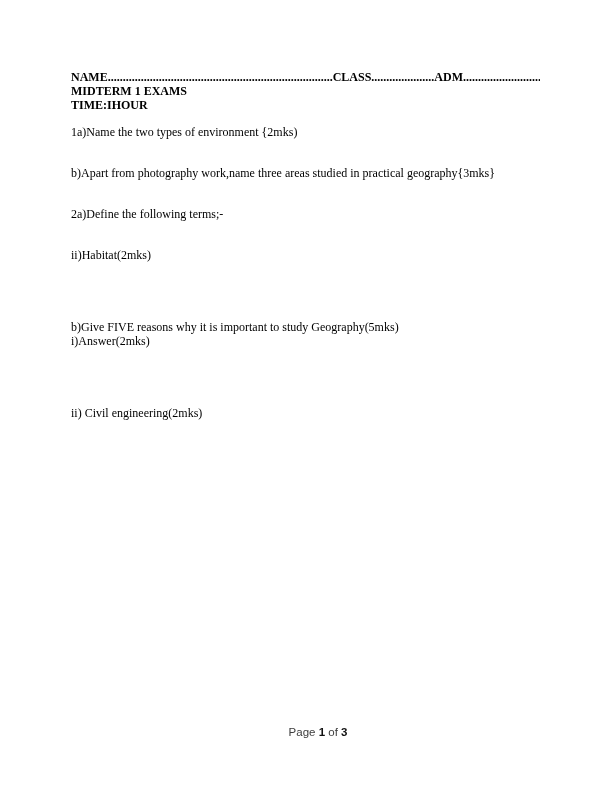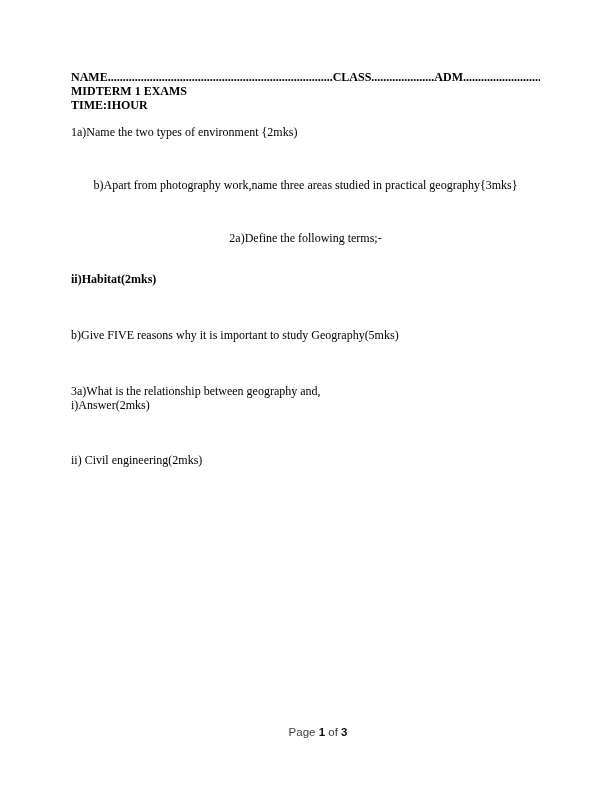--- a/index.html
+++ b/index.html
@@ -28,23 +28,23 @@
     white-space: pre;
   }
   .hdr {
     font-weight: bold;
   }
   .dotline {
     overflow: hidden;
     width: 469px;
   }
   .gap1 { margin-top: 13.8px; font-family: Liberation Serif, serif; }
-  .gap2 { margin-top: 27.6px; font-weight: bold; }
-  .gap3 { margin-top: 42px; }
-  .gap4 { margin-top: 39px; text-align: center; }
+  .gap2 { margin-top: 27.6px; }
+  .gap3 { margin-top: 58px; }
+  .gap4 { margin-top: 27px; }
   .footer {
     position: absolute;
     top: 725px;
     left: 0;
     width: 612px;
     text-align: center;
     transform: translateX(12px);
     font-family: "Liberation Sans", "DejaVu Sans", sans-serif;
     font-size: 11.5px;
     color: #3d3d3d;
@@ -63,20 +63,19 @@
 
     <div class="line hdr dotline">NAME...........................................................................CLASS.....................ADM............................</div>
     <div class="line hdr">MIDTERM 1 EXAMS</div>
     <div class="line hdr">TIME:IHOUR</div>
 
     <div class="line gap1">1a)Name the two types of environment {2mks)</div>
     <div class="line gap4">b)Apart from photography work,name three areas studied in practical geography{3mks}</div>
     <div class="line gap4">2a)Define the following terms;-</div>
     <div class="line gap2">ii)Habitat(2mks)</div>
     <div class="line gap3">b)Give FIVE reasons why it is important to study Geography(5mks)</div>
-    <div class="line gap3">3a)What is the relationship between geography and,</div>
     <div class="line">i)Answer(2mks)</div>
     <div class="line gap3">ii) Civil engineering(2mks)</div>
 
   </div>
 
   <div class="footer"><span>Page</span> <span class="num">1</span> <span>of</span> <span class="num">3</span></div>
 </div>
 
 </body></html>

